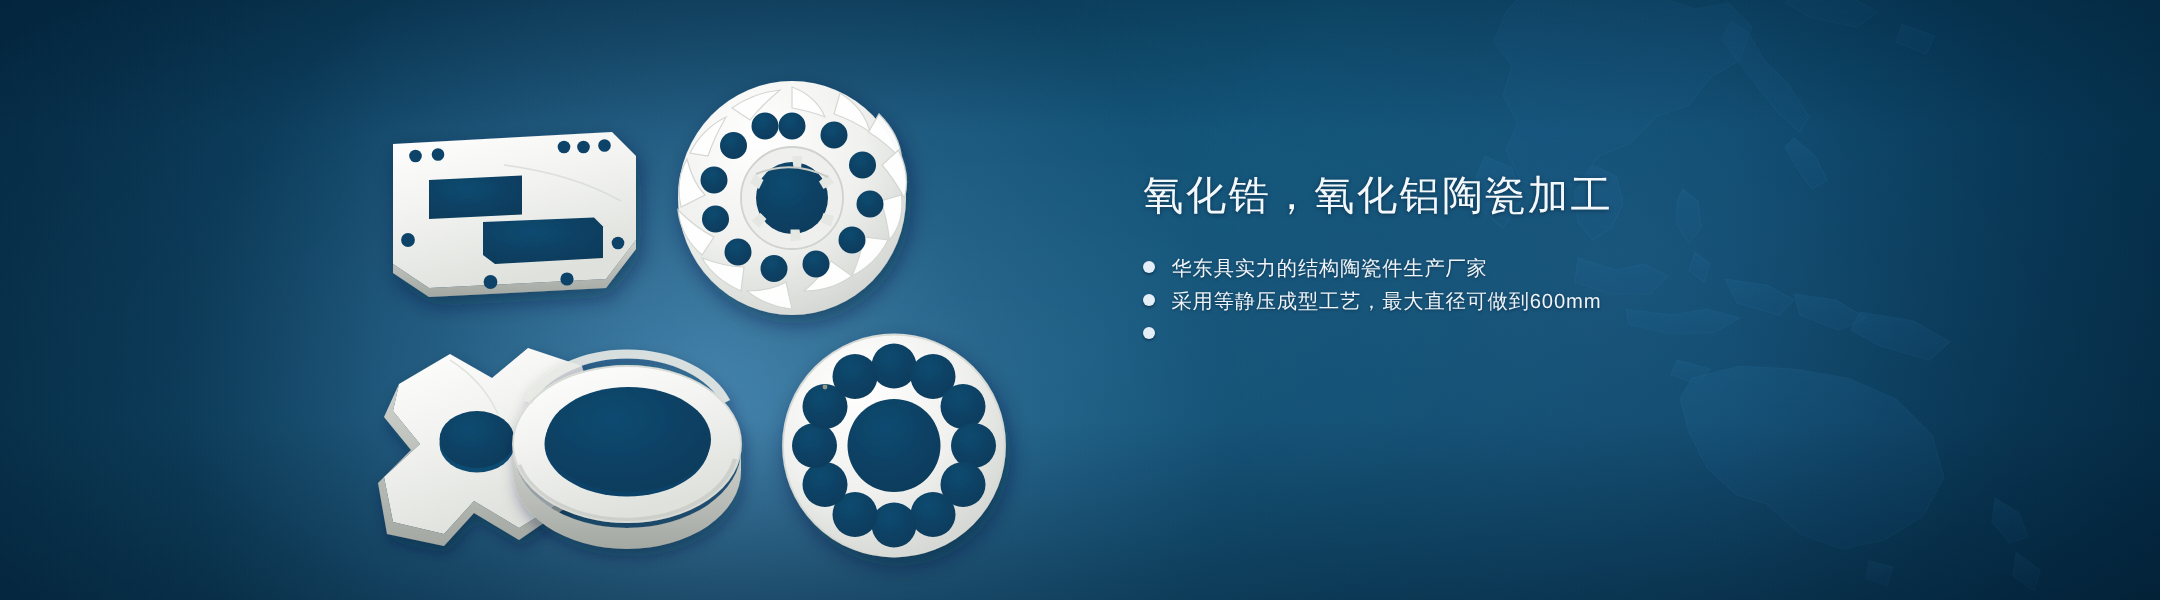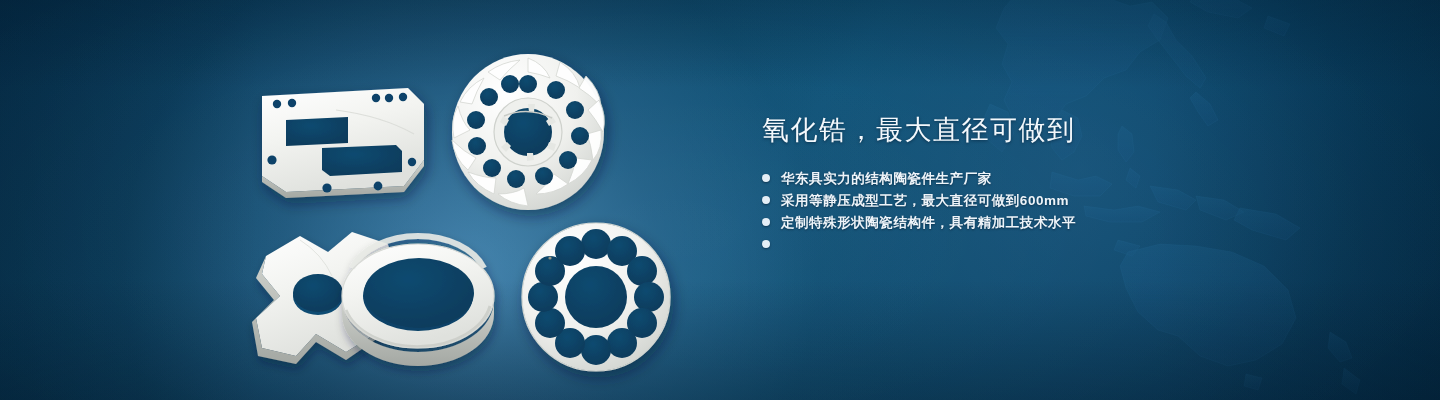--- a/index.html
+++ b/index.html
@@ -61,21 +61,20 @@
     background:#e4eef6;
     margin-top:6px; margin-right:11px;
     box-shadow:0 1px 2px rgba(0,20,40,0.5);
   }
   .bullet-text {
     font-size:13.5px; line-height:22px;
     color:#eef4f9;
     letter-spacing:0.55px;
     white-space:nowrap;
     text-shadow:0 1px 2px rgba(0,20,40,0.5);
-    font-weight:bold;
   }
 
   
   .parts { position:absolute; left:0; top:0; width:740px; height:400px; }
   .parts svg { display:block; width:740px; height:400px; }
 </style>
 </head>
 <body>
 
 <div class="banner">
@@ -269,34 +268,30 @@
           <circle cx="543" cy="297" r="15"></circle>
           <circle cx="550" cy="271" r="15"></circle>
           <circle cx="570" cy="251" r="15"></circle>
         </g>
         <circle cx="550" cy="258" r="1.6" fill="#b7a98c" opacity="0.8"></circle>
       </g>
     </svg>
   </div>
 
   <div class="copy">
-    <div class="headline">氧化锆，最大直径可做到</div>
+    <div class="headline">氧化锆，氧化铝陶瓷加工</div>
 
     <div class="bullets">
       <div class="bullet">
         <span class="dot"></span>
         <span class="bullet-text">华东具实力的结构陶瓷件生产厂家</span>
       </div>
       <div class="bullet">
         <span class="dot"></span>
         <span class="bullet-text">采用等静压成型工艺，最大直径可做到600mm</span>
       </div>
       <div class="bullet">
         <span class="dot"></span>
-        <span class="bullet-text">定制特殊形状陶瓷结构件，具有精加工技术水平</span>
-      </div>
-      <div class="bullet">
-        <span class="dot"></span>
       </div>
     </div>
   </div>
 
 </div>
 
 </body></html>

